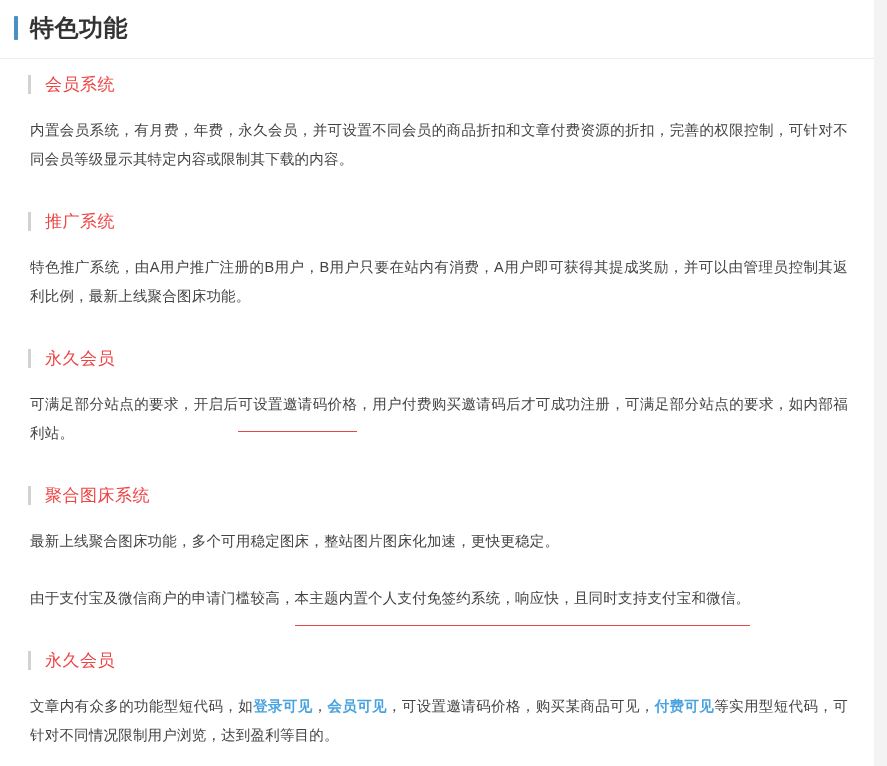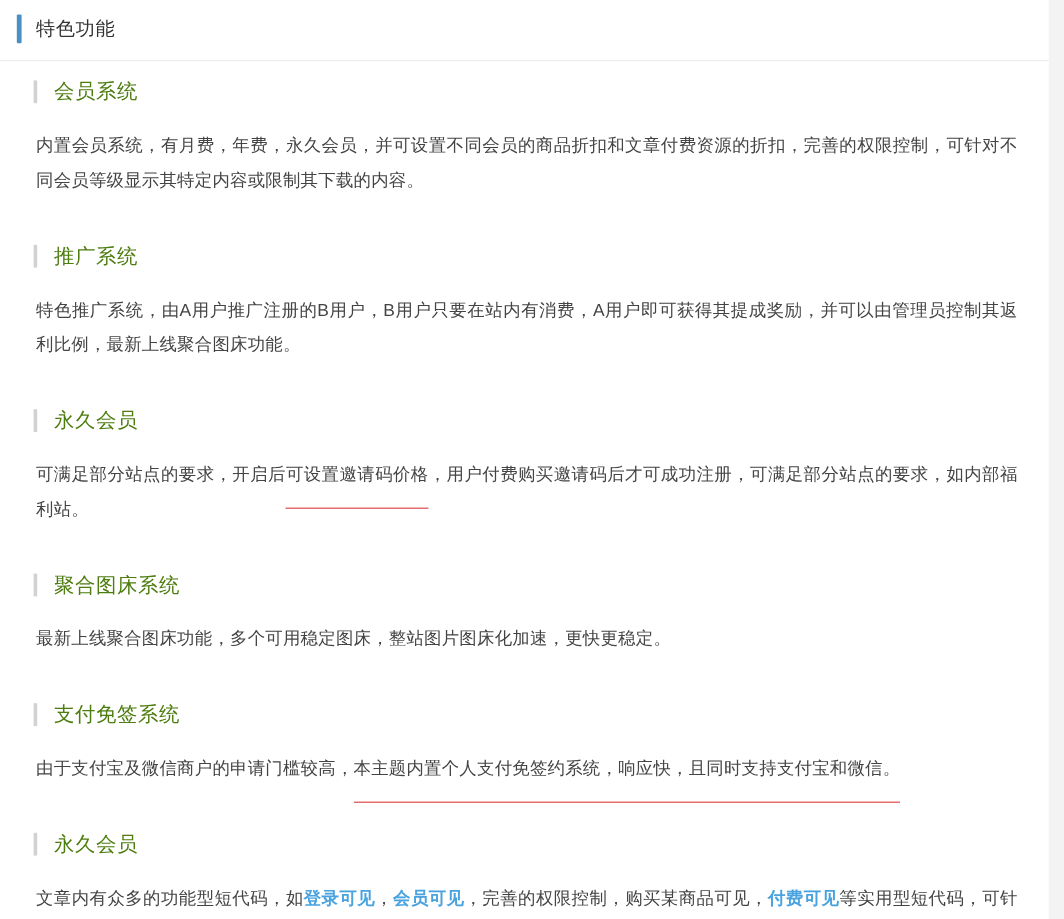--- a/index.html
+++ b/index.html
@@ -48,22 +48,22 @@
   .page-title .bar {
     display: inline-block;
     width: 4px;
     height: 24px;
     background: #4a90c4;
     margin-left: 14px;
     margin-right: 12px;
     border-radius: 1px;
   }
   .page-title .txt {
-    font-size: 16px;
-    font-weight: 400;
+    font-size: 24px;
+    font-weight: 700;
     color: #333333;
     letter-spacing: 0.5px;
   }
   
   .section-heading {
     display: flex;
     align-items: center;
     margin: 0;
     padding: 14px 0 10px 0;
   }
@@ -71,21 +71,21 @@
     display: inline-block;
     width: 3px;
     height: 19px;
     background: #d2d2d2;
     margin-left: 28px;
     margin-right: 14px;
   }
   .section-heading .txt {
     font-size: 17px;
     font-weight: 400;
-    color: #4d7c0f;
+    color: #ef4444;
     letter-spacing: 0.5px;
   }
   .section-body {
     margin: 4px;
     padding: 6px 22px 18px 26px;
     font-size: 14.5px;
     line-height: 2.0;
     color: #444444;
     letter-spacing: 0.2px;
     text-align: justify;
@@ -140,31 +140,27 @@
       </p>
 
       <h2 class="section-heading">
         <span class="bar"></span>
         <span class="txt">聚合图床系统</span>
       </h2>
       <p class="section-body">
         <span>最新上线聚合图床功能，多个可用稳定图床，整站图片图床化加速，更快更稳定。</span>
       </p>
 
-      <h2 class="section-heading">
-        <span class="bar"></span>
-        <span class="txt">支付免签系统</span>
-      </h2>
       <p class="section-body">
         <span>由于支付宝及微信商户的申请门槛较高，</span><span class="u-red">本主题内置个人支付免签约系统，响应快，且同时支持支付宝和微信。</span>
       </p>
 
       <h2 class="section-heading">
         <span class="bar"></span>
         <span class="txt">永久会员</span>
       </h2>
       <p class="section-body">
-        <span>文章内有众多的功能型短代码，如</span><a class="link-blue" href="#">登录可见</a><span>，</span><a class="link-blue" href="#">会员可见</a><span>，完善的权限控制，购买某商品可见，</span><a class="link-blue" href="#">付费可见</a><span>等实用型短代码，可针对不同情况限制用户浏览，达到盈利等目的。</span>
+        <span>文章内有众多的功能型短代码，如</span><a class="link-blue" href="#">登录可见</a><span>，</span><a class="link-blue" href="#">会员可见</a><span>，可设置邀请码价格，购买某商品可见，</span><a class="link-blue" href="#">付费可见</a><span>等实用型短代码，可针对不同情况限制用户浏览，达到盈利等目的。</span>
       </p>
 
     </div>
   </div>
 </div>
 
 </body></html>

